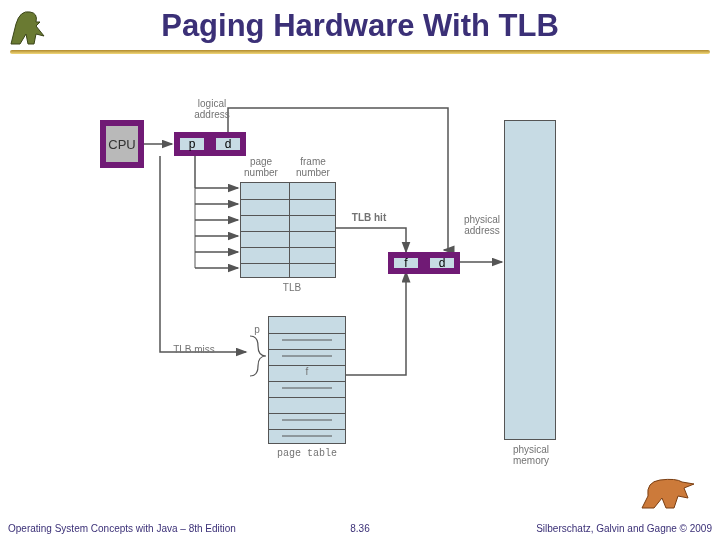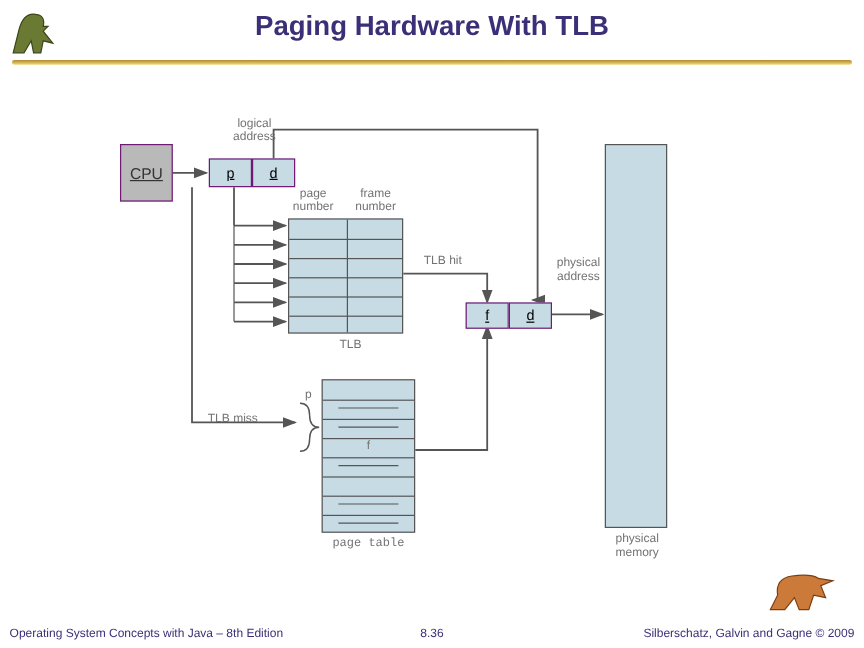--- a/index.html
+++ b/index.html
@@ -5,39 +5,38 @@
   * { box-sizing: border-box; margin: 0; padding: 0; }
   body {
     width: 720px; height: 540px;
     font-family: Arial, Helvetica, sans-serif;
     background: #fff;
     position: relative;
     overflow: hidden;
   }
   .title {
     text-align: center;
-    font-size: 23px;
+    font-size: 31px;
     font-weight: bold;
     color: #3b3077;
     padding-top: 8px;
   }
   .rule {
     position: absolute;
     left: 10px; right: 10px; top: 50px;
     height: 4px;
     background: linear-gradient(#b08a2e, #f2d97a);
     border-radius: 2px;
   }
   .box {
     position: absolute;
-    border: 1px solid #701a75;
+    border: 6px solid #701a75;
     font-size: 12px;
     display: flex; align-items: center; justify-content: center;
     background: #fff;
-    text-decoration: underline;
   }
   .cpu { background: #b9b9b9; color:#333; font-size:13px;}
   .cell { background:#c7dbe4; }
   .lbl {
     position: absolute;
     font-size: 10px;
     color: #737373;
     text-align: center;
     line-height: 1.1;
   }
@@ -118,21 +117,21 @@
 <div class="tlb-grid" style="left:240px; top:182px; width:96px; height:96px;">
   <div class="vline" style="left:48px;"></div>
   <div class="row" style="top:16px;"></div>
   <div class="row" style="top:32px;"></div>
   <div class="row" style="top:48px;"></div>
   <div class="row" style="top:64px;"></div>
   <div class="row" style="top:80px;"></div>
 </div>
 <div class="lbl" style="left:272px; top:282px; width:40px;">TLB</div>
 
-<div class="lbl" style="left:344px; top:212px; width:50px;">TLB hit</div>
+<div class="lbl" style="left:344px; top:212px; width:50px;font-weight:bold;">TLB hit</div>
 
 <div class="lbl" style="left:164px; top:344px; width:60px; text-align:center;">TLB miss</div>
 
 <div class="lbl" style="left:454px; top:214px; width:56px; white-space:pre-line;">physical
 address</div>
 
 <div class="box cell" style="left:388px; top:252px; width:36px; height:22px;">f</div>
 <div class="box cell" style="left:424px; top:252px; width:36px; height:22px;">d</div>
 
 <div class="pt" style="left:268px; top:316px; width:78px; height:128px;">

